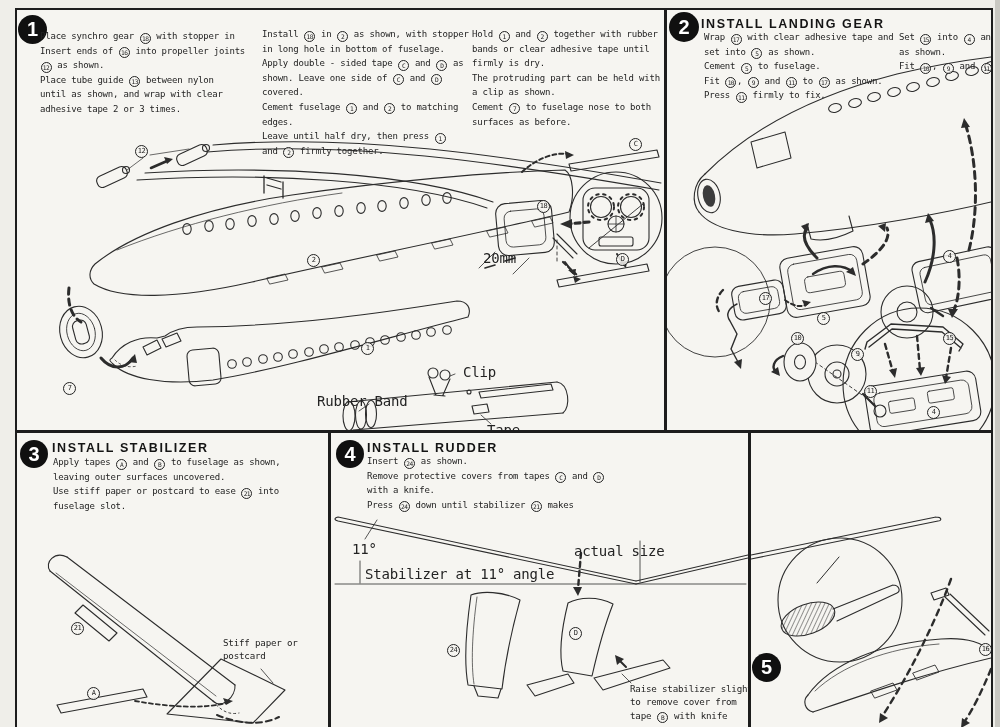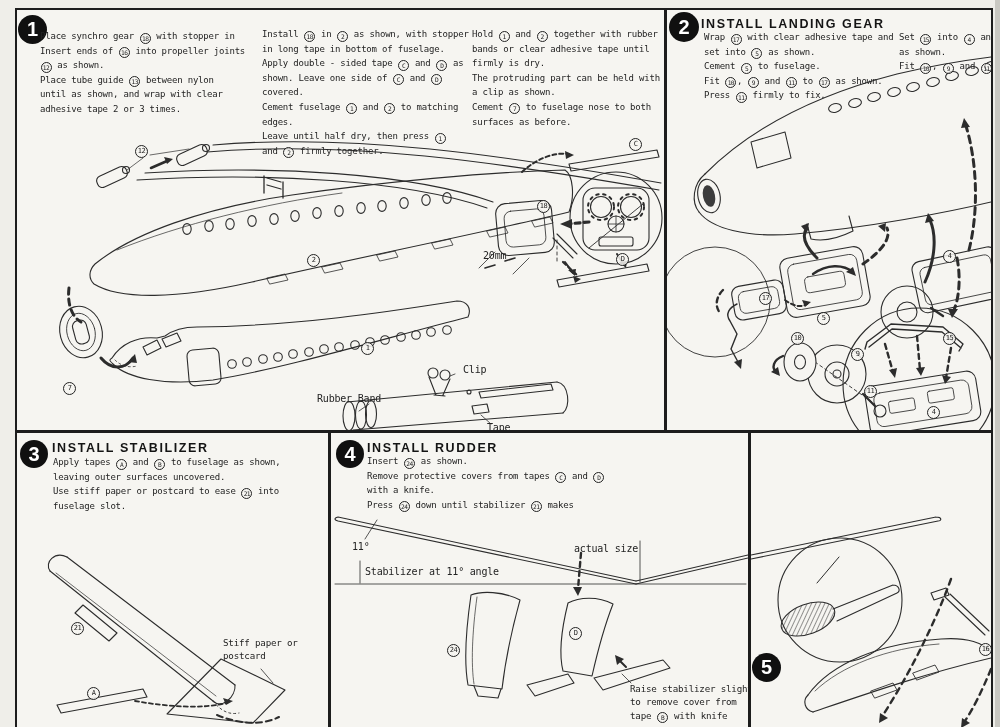--- a/index.html
+++ b/index.html
@@ -9,21 +9,21 @@
   .scan-right{position:absolute;right:0;top:0;width:5px;height:727px;background:#c9c8c2}
   .divider{position:absolute;background:#1d1d1d}
   .panel{position:absolute;overflow:hidden}
   .art{position:absolute;left:0;top:0}
   .badge{position:absolute;background:#101010;color:#fff;border-radius:50%;display:flex;align-items:center;justify-content:center;font-family:"Liberation Sans",sans-serif;font-weight:bold;font-size:20px}
   .title{position:absolute;font-family:"Liberation Sans",sans-serif;font-weight:700;font-size:12.5px;letter-spacing:1.6px;white-space:nowrap;color:#141414}
   .col{position:absolute}
   .ln{white-space:pre;font-size:9px;letter-spacing:-0.2px;line-height:14.6px;height:14.6px}
   .circ{display:inline-block;width:11px;height:11px;border:1px solid #232323;border-radius:50%;font-size:6.2px;line-height:9.5px;text-align:center;vertical-align:-1.5px;letter-spacing:-0.5px;margin:0 0.5px;background:rgba(246,245,241,.6)}
   .plab{position:absolute;width:13px;height:13px;border:1px solid #232323;border-radius:50%;font-size:7px;letter-spacing:-0.5px;line-height:11.5px;text-align:center;background:rgba(246,245,241,.85)}
-  .dlab{position:absolute;font-size:10px;letter-spacing:-0.2px;white-space:nowrap}
+  .dlab{position:absolute;font-size:14px;letter-spacing:-0.2px;white-space:nowrap}
   .note .ln{line-height:13.4px;height:13.4px;font-size:9.2px}
   svg{display:block}
 </style>
 </head>
 <body>
 
 <div class="sheet"></div>
 
 <section class="panel" style="left:17px;top:12px;width:647px;height:418px">
   <svg class="art" width="647" height="418" viewBox="0 0 647 418">
@@ -142,21 +142,21 @@
   <div class="col" style="left:23px;top:17px">
     <div class="ln">Place synchro gear <span class="circ">18</span> with stopper in</div>
     <div class="ln">Insert ends of <span class="circ">16</span> into propeller joints</div>
     <div class="ln"><span class="circ">12</span> as shown.</div>
     <div class="ln">Place tube guide <span class="circ">13</span> between nylon</div>
     <div class="ln">until as shown, and wrap with clear</div>
     <div class="ln">adhesive tape 2 or 3 times.</div>
   </div>
   <div class="col" style="left:245px;top:15px">
     <div class="ln">Install <span class="circ">18</span> in <span class="circ">2</span> as shown, with stopper</div>
-    <div class="ln">in long tape in bottom of fuselage.</div>
+    <div class="ln">in long hole in bottom of fuselage.</div>
     <div class="ln">Apply double - sided tape <span class="circ">C</span> and <span class="circ">D</span> as</div>
     <div class="ln">shown. Leave one side of <span class="circ">C</span> and <span class="circ">D</span></div>
     <div class="ln">covered.</div>
     <div class="ln">Cement fuselage <span class="circ">1</span> and <span class="circ">2</span> to matching</div>
     <div class="ln">edges.</div>
     <div class="ln">Leave until half dry, then press <span class="circ">1</span></div>
     <div class="ln">and <span class="circ">2</span> firmly together.</div>
   </div>
   <div class="col" style="left:455px;top:15px">
     <div class="ln">Hold <span class="circ">1</span> and <span class="circ">2</span> together with rubber</div>

